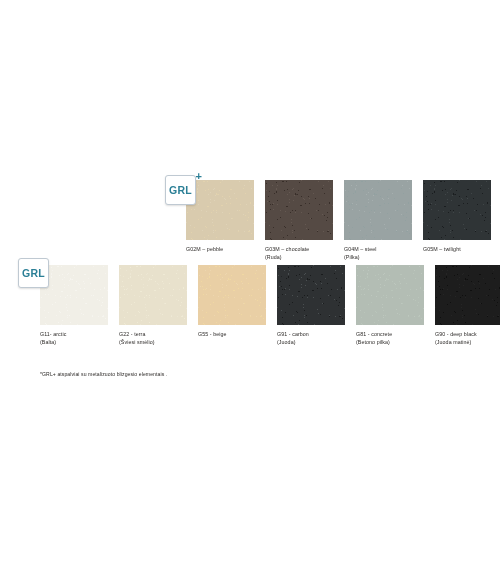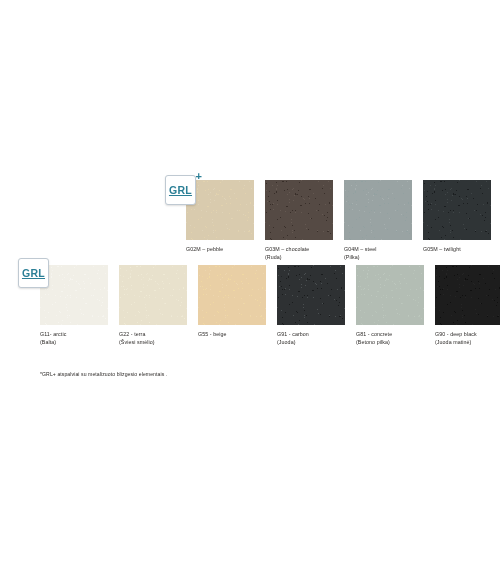--- a/index.html
+++ b/index.html
@@ -59,21 +59,20 @@
     justify-content:center;
     z-index:5;
   }
   .badge .txt {
     font-family:"Liberation Sans", sans-serif;
     font-size:10.5px;
     font-weight:700;
     color:#2b7f96;
     letter-spacing:.3px;
     position:relative;
-    text-decoration:underline;
   }
   .badge .sup {
     position:absolute;
     top:-5px; right:-7px;
     font-size:11px;
     font-weight:700;
     color:#2b7f96;
     line-height:1;
   }
   #badge-plus { left:-21px; top:-5px; width:31px; height:30px; }

